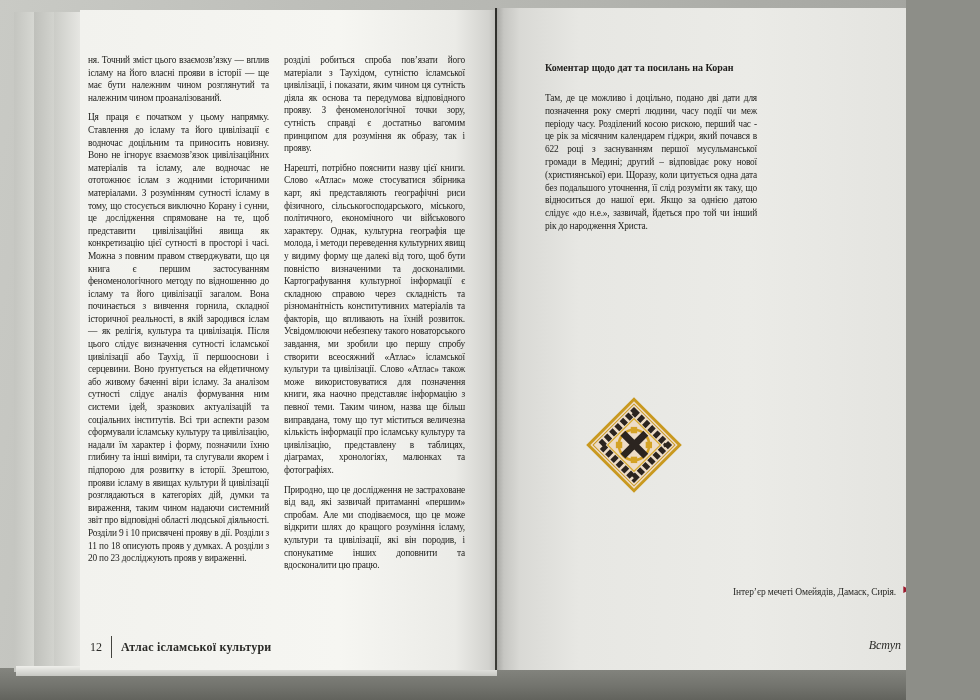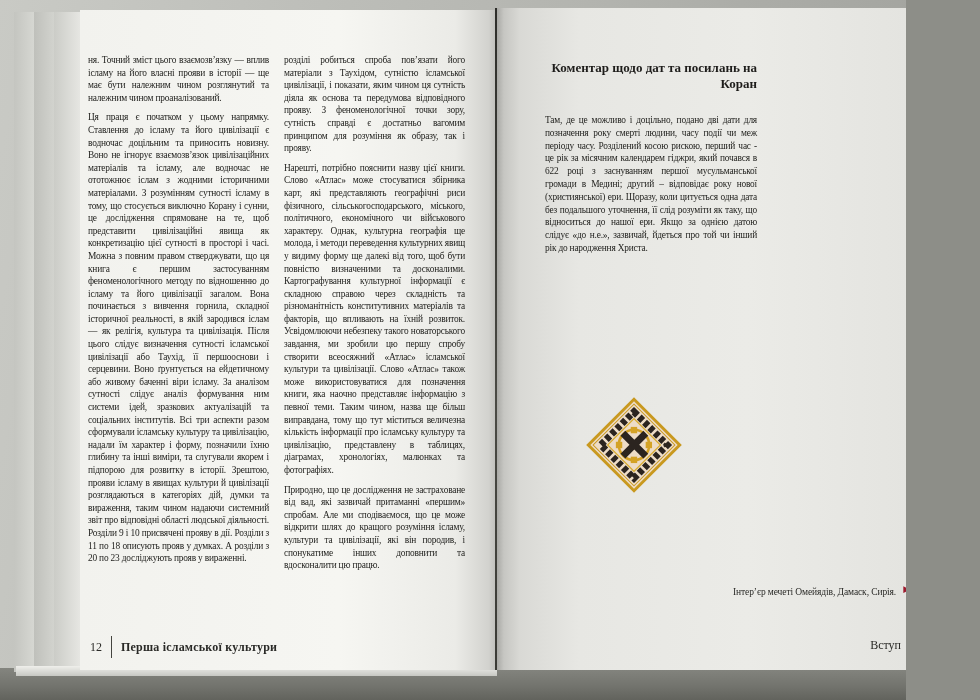--- a/index.html
+++ b/index.html
@@ -23,30 +23,30 @@
   .gutter-line{position:absolute;left:495px;top:8px;width:3px;height:662px;
          background:linear-gradient(to bottom,#2e2e2a,#4a4a44 60%,#3a3a35);}
   
   .col{position:absolute;text-align:justify;font-size:9.4px;line-height:12.6px;
        letter-spacing:-0.2px;width:181px;}
   .col p,.rp-text p{margin:0 0 7px 0;}
   .col1{left:8px;top:44px;}
   .col2{left:204px;top:44px;}
   .rp-text{position:absolute;left:48px;top:52px;width:212px;text-align:justify;
        font-size:9.4px;line-height:12.8px;letter-spacing:-0.2px;}
-  .rp-text h2{font-size:13px;line-height:16px;margin:0 0 22px 0;font-weight:bold;
-       letter-spacing:0;color:#1e1d1b;text-align:right;}
+  .rp-text h2{font-size:10px;line-height:16px;margin:0 0 16px 0;font-weight:bold;
+       letter-spacing:0;color:#1e1d1b;text-align:left;}
   
   .footer{position:absolute;display:flex;align-items:center;font-size:12px;color:#2a2a27;}
   .footer .rule{width:1px;height:22px;background:#44443f;margin:0 9px;}
   .footer-left{left:6px;top:626px;}
   .footer-left .pagenum{width:16px;text-align:right;}
   .footer-left .btitle{font-weight:bold;letter-spacing:.2px;}
   .footer-right{right:26px;top:626px;}
-  .footer-right .section{}
+  .footer-right .section{font-style:italic;}
   
   .ornament{position:absolute;left:88px;top:388px;width:98px;height:98px;}
   
   .caption{position:absolute;left:236px;top:577px;width:198px;font-size:9.5px;
        line-height:14.5px;color:#2a2a27;text-align:left;letter-spacing:-0.1px;}
   .cap-line1{display:flex;align-items:flex-start;gap:7px;}
   .cap-marker{color:#9e1b2e;font-size:9px;line-height:1;}
 </style>
 </head>
 <body>
@@ -66,21 +66,21 @@
       <p>Ця праця є початком у цьому напрямку. Ставлення до ісламу та його цивілізації є водночас доцільним та приносить новизну. Воно не ігнорує взаємозв’язок цивілізаційних матеріалів та ісламу, але водночас не ототожнює іслам з жодними історичними матеріалами. З розумінням сутності ісламу в тому, що стосується виключно Корану і сунни, це дослідження спрямоване на те, щоб представити цивілізаційні явища як конкретизацію цієї сутності в просторі і часі. Можна з повним правом стверджувати, що ця книга є першим застосуванням феноменологічного методу по відношенню до ісламу та його цивілізації загалом. Вона починається з вивчення горнила, складної історичної реальності, в якій зародився іслам — як релігія, культура та цивілізація. Після цього слідує визначення сутності ісламської цивілізації або Таухід, її першооснови і серцевини. Воно ґрунтується на ейдетичному або живому баченні віри ісламу. За аналізом сутності слідує аналіз формування ним системи ідей, зразкових актуалізацій та соціальних інститутів. Всі три аспекти разом сформували ісламську культуру та цивілізацію, надали їм характер і форму, позначили їхню глибину та інші виміри, та слугували якорем і підпорою для розвитку в історії. Зрештою, прояви ісламу в явищах культури й цивілізації розглядаються в категоріях дій, думки та вираження, таким чином надаючи системний звіт про відповідні області людської діяльності. Розділи 9 і 10 присвячені прояву в дії. Розділи з 11 по 18 описують прояв у думках. А розділи з 20 по 23 досліджують прояв у вираженні.</p>
     </div>
     <div class="col col2">
       <p>розділі робиться спроба пов’язати його матеріали з Таухідом, сутністю ісламської цивілізації, і показати, яким чином ця сутність діяла як основа та передумова відповідного прояву. З феноменологічної точки зору, сутність справді є достатньо вагомим принципом для розуміння як образу, так і прояву.</p>
       <p>Нарешті, потрібно пояснити назву цієї книги. Слово «Атлас» може стосуватися збірника карт, які представляють географічні риси фізичного, сільськогосподарського, міського, політичного, економічного чи військового характеру. Однак, культурна географія ще молода, і методи переведення культурних явищ у видиму форму ще далекі від того, щоб бути повністю визначеними та досконалими. Картографування культурної інформації є складною справою через складність та різноманітність конститутивних матеріалів та факторів, що впливають на їхній розвиток. Усвідомлюючи небезпеку такого новаторського завдання, ми зробили цю першу спробу створити всеосяжний «Атлас» ісламської культури та цивілізації. Слово «Атлас» також може використовуватися для позначення книги, яка наочно представляє інформацію з певної теми. Таким чином, назва ще більш виправдана, тому що тут міститься величезна кількість інформації про ісламську культуру та цивілізацію, представлену в таблицях, діаграмах, хронологіях, малюнках та фотографіях.</p>
       <p>Природно, що це дослідження не застраховане від вад, які зазвичай притаманні «першим» спробам. Але ми сподіваємося, що це може відкрити шлях до кращого розуміння ісламу, культури та цивілізації, які він породив, і спонукатиме інших доповнити та вдосконалити цю працю.</p>
     </div>
     <div class="footer footer-left">
       <span class="pagenum">12</span>
       <span class="rule"></span>
-      <span class="btitle">Перша ісламської культури</span>
+      <span class="btitle">Атлас ісламської культури</span>
     </div>
   </div>
 
   <div class="gutter-line"></div>
 
   <div class="page right-page">
     <div class="rp-text">
       <h2>Коментар щодо дат та посилань на Коран</h2>
       <p>Там, де це можливо і доцільно, подано дві дати для позначення року смерті людини, часу події чи меж періоду часу. Розділений косою рискою, перший час - це рік за місячним календарем гіджри, який почався в 622 році з заснуванням першої мусульманської громади в Медині; другий – відповідає року нової (християнської) ери. Щоразу, коли цитується одна дата без подальшого уточнення, її слід розуміти як таку, що відноситься до нашої ери. Якщо за однією датою слідує «до н.е.», зазвичай, йдеться про той чи інший рік до народження Христа.</p>
     </div>

